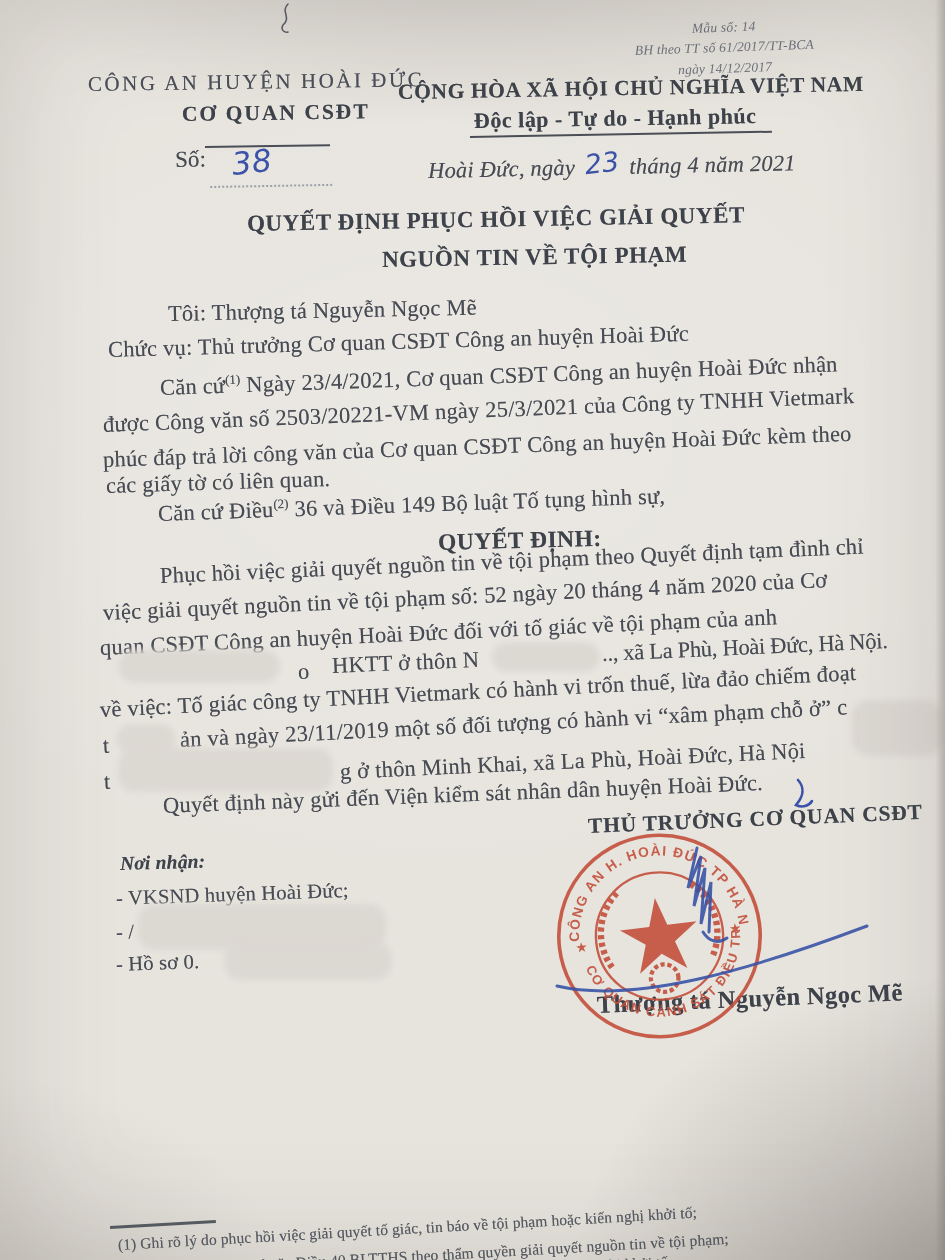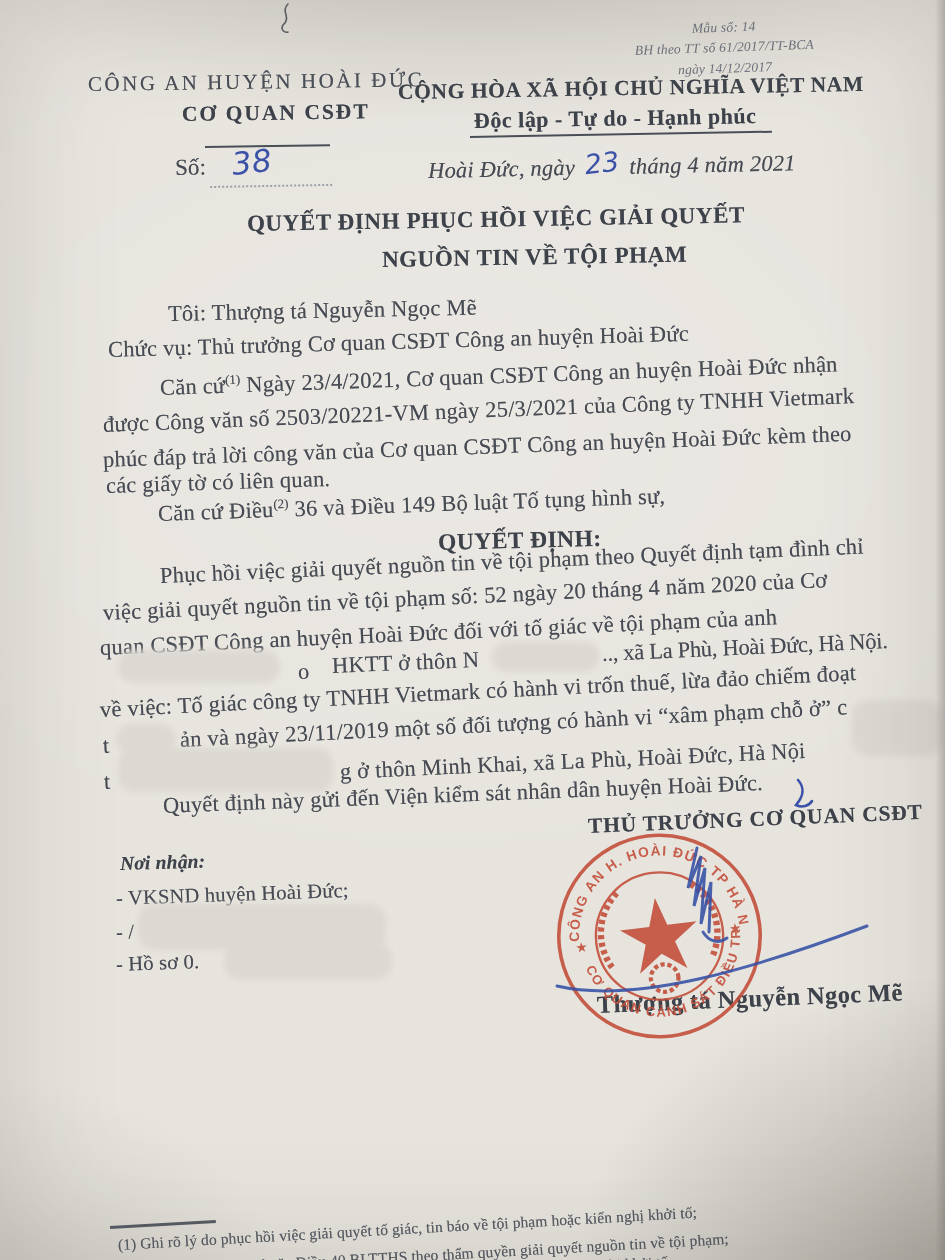--- a/index.html
+++ b/index.html
@@ -48,21 +48,21 @@
 </div>
 
 <div class="line" style="left:88px;top:72px;font-size:21px;letter-spacing:2.5px;color:#4a4f58;transform:rotate(-.8deg);">CÔNG AN HUYỆN HOÀI ĐỨC</div>
 <div class="line b" style="left:182px;top:102px;font-size:21.5px;letter-spacing:2px;transform:rotate(-.8deg);">CƠ QUAN CSĐT</div>
 <div class="rule" style="left:205px;top:146px;width:125px;height:2px;transform:rotate(-.8deg);"></div>
 
 <div class="line b" style="left:398px;top:80px;font-size:21.5px;letter-spacing:.6px;transform:rotate(-1deg);">CỘNG HÒA XÃ HỘI CHỦ NGHĨA VIỆT NAM</div>
 <div class="line b" style="left:474px;top:108px;font-size:22px;letter-spacing:.5px;transform:rotate(-1deg);">Độc lập - Tự do - Hạnh phúc</div>
 <div class="rule" style="left:470px;top:136px;width:302px;height:2px;transform:rotate(-1deg);"></div>
 
-<div class="line" style="left:175px;top:154px;font-size:23px;transform:rotate(-1deg);">Số:</div>
+<div class="line" style="left:175px;top:146px;font-size:23px;transform:rotate(-1deg);">Số:</div>
 <div class="dots" style="left:210px;top:162px;width:122px;height:24px;transform:rotate(-1deg);"></div>
 <div class="line hand" style="left:232px;top:146px;font-size:31px;transform:rotate(-6deg);z-index:7;">38</div>
 
 <div class="line it" style="left:428px;top:153px;font-size:22.5px;transform:rotate(-1.2deg);">
   <span>Hoài Đức, ngày</span>
   <span class="hand" style="font-size:27px;transform:rotate(-5deg) translateY(-2px);margin:0 4px;">23</span>
   <span>tháng 4 năm 2021</span>
 </div>
 
 <div class="line b" style="left:247px;top:210px;font-size:23px;letter-spacing:.6px;transform:rotate(-1deg);">QUYẾT ĐỊNH PHỤC HỒI VIỆC GIẢI QUYẾT</div>

